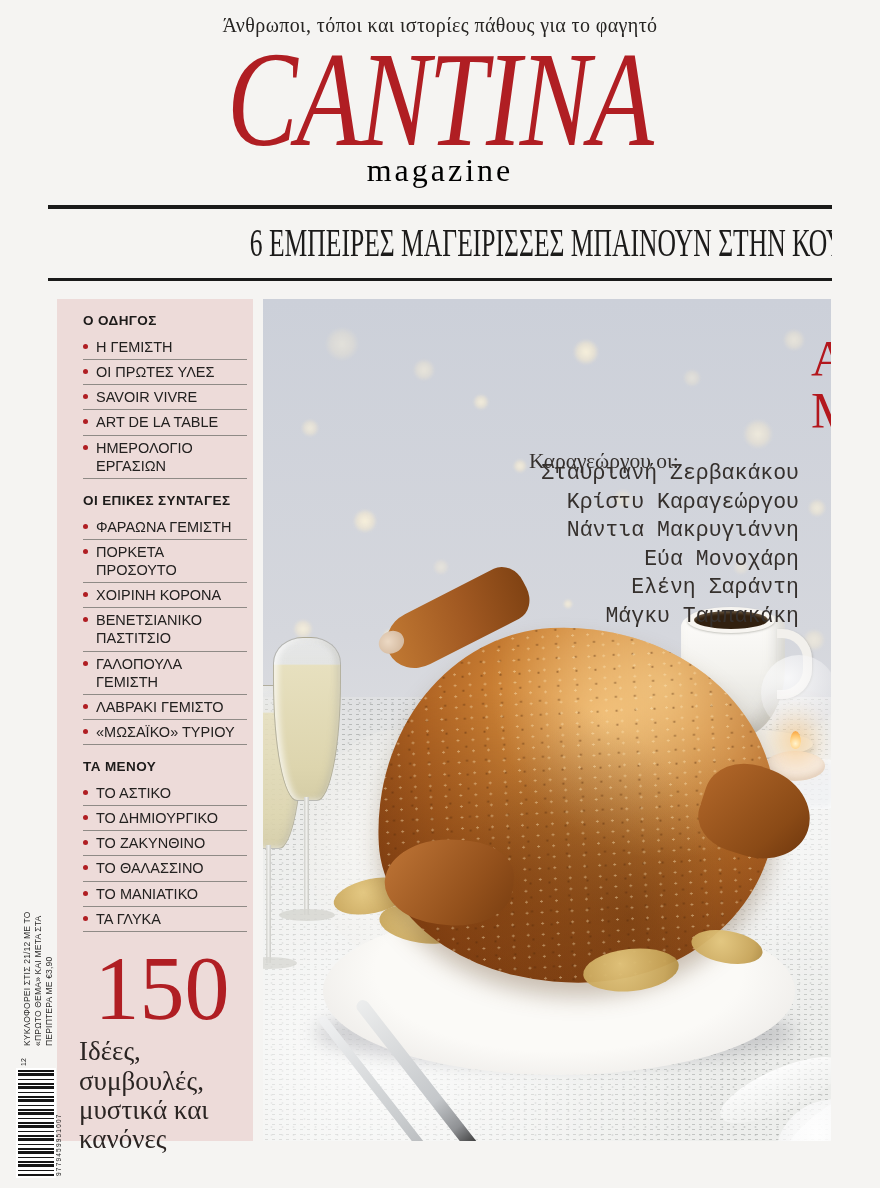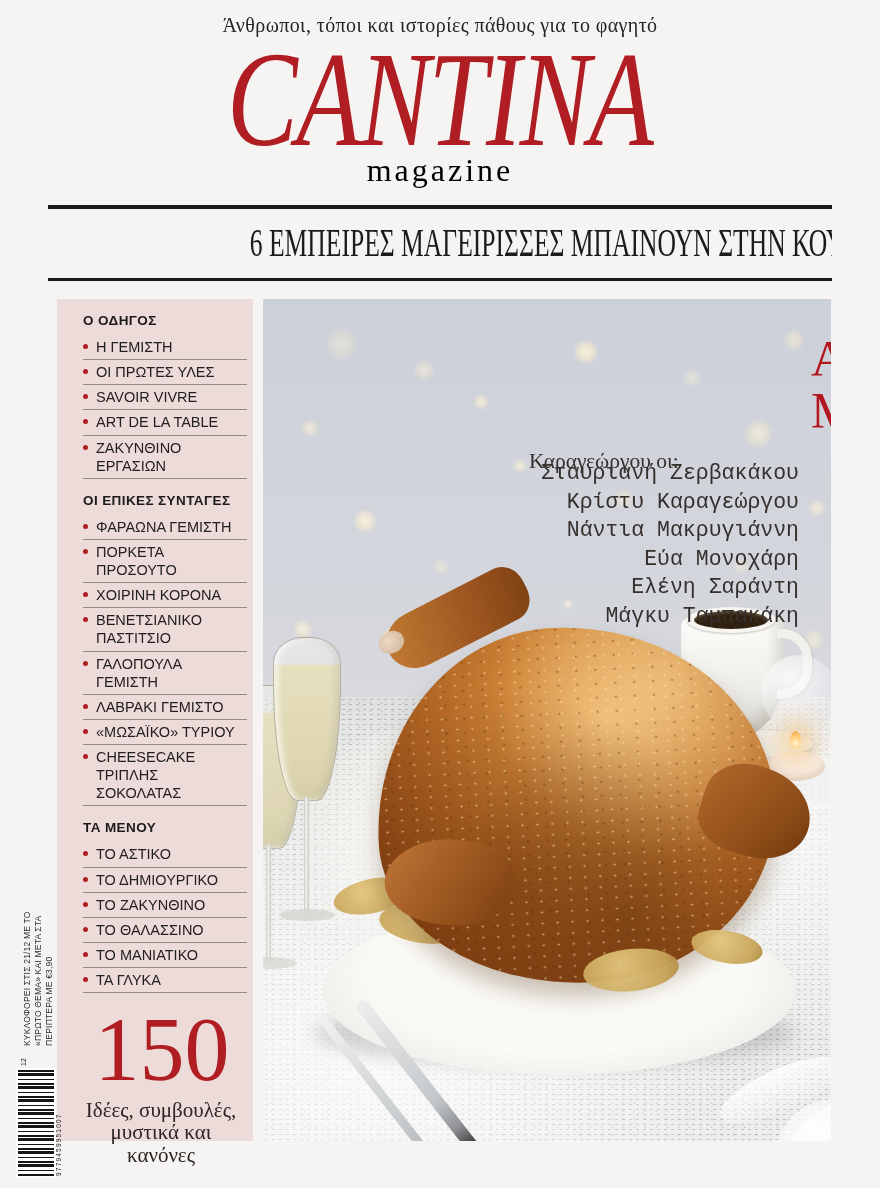--- a/index.html
+++ b/index.html
@@ -27,22 +27,22 @@
   .sidebar{position:absolute;left:57px;top:0;width:196px;height:842px;background:#eddbd9;
            padding:14px 6px 15px 26px;box-sizing:border-box;}
   .side-section{margin-bottom:14px;}
   .side-title{margin:0 0 7px 0;font-size:13.5px;font-weight:bold;letter-spacing:.4px;color:#1d1b1a;}
   .side-list{list-style:none;margin:0;padding:0;}
   .side-item{position:relative;padding:3px 2px 3px 13px;border-bottom:1px solid #8f8a86;
              font-size:14.5px;line-height:1.25;color:#232120;}
   .bullet{position:absolute;left:0;top:9px;width:5px;height:5px;border-radius:50%;background:#b01e23;}
   .count{font-family:"Liberation Serif",serif;font-size:90px;line-height:.95;color:#b01e23;
          text-align:center;margin:4px 0 6px -6px;}
-  .count-caption{font-family:"Liberation Serif",serif;font-size:21px;line-height:1.08;color:#2b2523;
-                 text-align:center;margin:0 4px 0 -4px;}
+  .count-caption{font-family:"Liberation Serif",serif;font-size:27px;line-height:1.08;color:#2b2523;
+                 text-align:left;margin:0 4px 0 -4px;}
 
   
   .photo{position:absolute;left:263px;top:0;width:568px;height:842px;overflow:hidden;}
   .photo *{position:absolute;}
   .ph-bg{inset:0;background:linear-gradient(180deg,#ccd0d9 0%,#d5d7dd 40%,#e1e1e3 65%,#e9e8e7 100%);}
   .bokeh{border-radius:50%;filter:blur(1px);
          background:radial-gradient(circle,rgba(255,246,220,.95) 0%,rgba(255,240,205,.55) 45%,rgba(255,240,205,0) 72%);}
   .ph-table{left:0;right:0;top:398px;bottom:0;
             background:linear-gradient(180deg,#dfe0e2 0%,#e8e9e7 14%,#edeeec 100%);}
   .ph-table::before{content:"";position:absolute;inset:0;opacity:.45;
@@ -167,34 +167,33 @@
 
     <aside class="sidebar">
       <div id="sidebar-sections">
           <section class="side-section">
             <h3 class="side-title">Ο ΟΔΗΓΟΣ</h3>
             <ul class="side-list">
               <li class="side-item"><span class="bullet"></span><span>Η ΓΕΜΙΣΤΗ</span></li>
               <li class="side-item"><span class="bullet"></span><span>ΟΙ ΠΡΩΤΕΣ ΥΛΕΣ</span></li>
               <li class="side-item"><span class="bullet"></span><span>SAVOIR VIVRE</span></li>
               <li class="side-item"><span class="bullet"></span><span>ART DE LA TABLE</span></li>
-              <li class="side-item"><span class="bullet"></span><span>ΖΑΚΥΝΘΙΝΟ ΕΡΓΑΣΙΩΝ</span></li>
+              <li class="side-item"><span class="bullet"></span><span>ΗΜΕΡΟΛΟΓΙΟ ΕΡΓΑΣΙΩΝ</span></li>
             </ul>
           </section>
           <section class="side-section">
             <h3 class="side-title">ΟΙ ΕΠΙΚΕΣ ΣΥΝΤΑΓΕΣ</h3>
             <ul class="side-list">
               <li class="side-item"><span class="bullet"></span><span>ΦΑΡΑΩΝΑ ΓΕΜΙΣΤΗ</span></li>
               <li class="side-item"><span class="bullet"></span><span>ΠΟΡΚΕΤΑ ΠΡΟΣΟΥΤΟ</span></li>
               <li class="side-item"><span class="bullet"></span><span>ΧΟΙΡΙΝΗ ΚΟΡΟΝΑ</span></li>
               <li class="side-item"><span class="bullet"></span><span>ΒΕΝΕΤΣΙΑΝΙΚΟ ΠΑΣΤΙΤΣΙΟ</span></li>
               <li class="side-item"><span class="bullet"></span><span>ΓΑΛΟΠΟΥΛΑ ΓΕΜΙΣΤΗ</span></li>
               <li class="side-item"><span class="bullet"></span><span>ΛΑΒΡΑΚΙ ΓΕΜΙΣΤΟ</span></li>
               <li class="side-item"><span class="bullet"></span><span>«ΜΩΣΑΪΚΟ» ΤΥΡΙΟΥ</span></li>
-              <li class="side-item"><span class="bullet"></span><span>CHEESECAKE ΤΡΙΠΛΗΣ ΣΟΚΟΛΑΤΑΣ</span></li>
             </ul>
           </section>
           <section class="side-section">
             <h3 class="side-title">ΤΑ ΜΕΝΟΥ</h3>
             <ul class="side-list">
               <li class="side-item"><span class="bullet"></span><span>ΤΟ ΑΣΤΙΚΟ</span></li>
               <li class="side-item"><span class="bullet"></span><span>ΤΟ ΔΗΜΙΟΥΡΓΙΚΟ</span></li>
               <li class="side-item"><span class="bullet"></span><span>ΤΟ ΖΑΚΥΝΘΙΝΟ</span></li>
               <li class="side-item"><span class="bullet"></span><span>ΤΟ ΘΑΛΑΣΣΙΝΟ</span></li>
               <li class="side-item"><span class="bullet"></span><span>ΤΟ ΜΑΝΙΑΤΙΚΟ</span></li>

